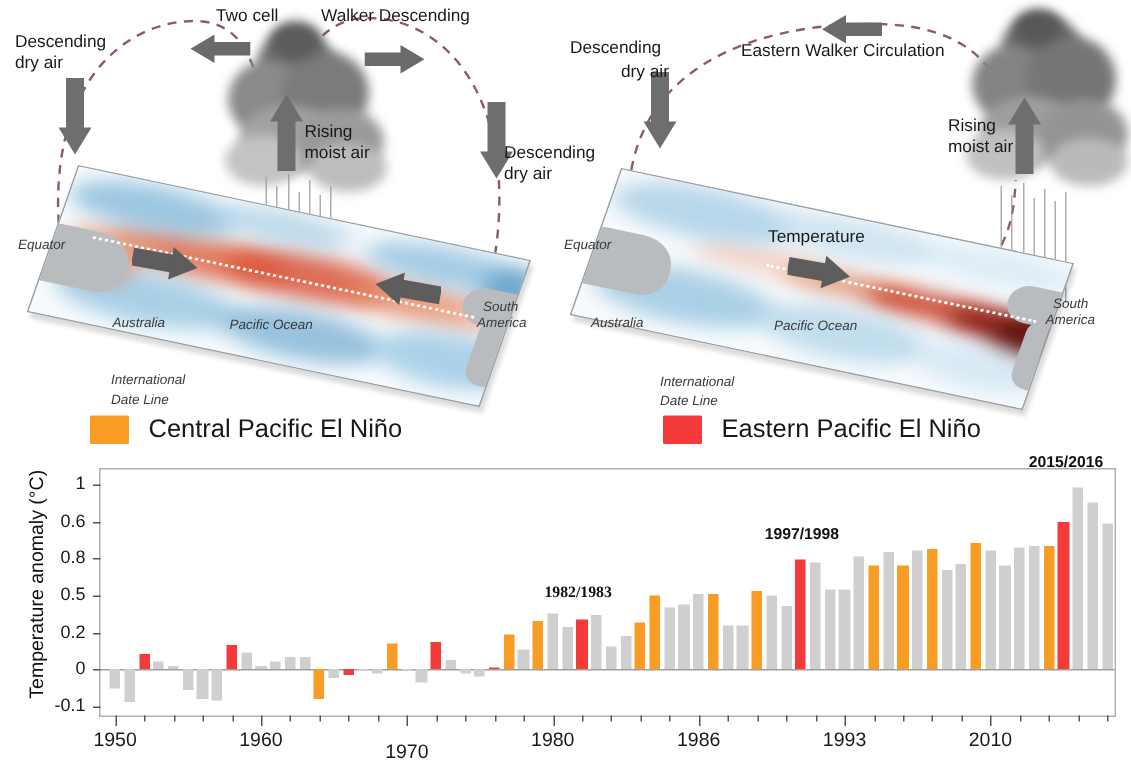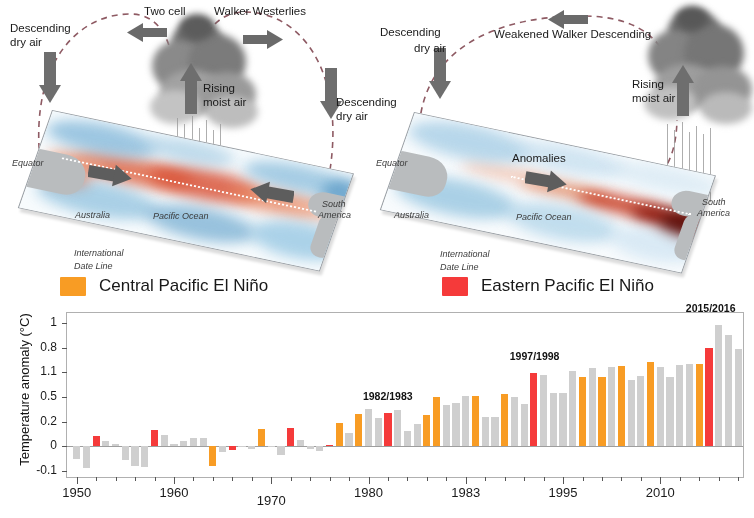--- a/index.html
+++ b/index.html
@@ -173,21 +173,21 @@
       </svg>
     </div>
     <div class="arrow-up" style="left:180px;top:62px;">
       <svg width="22" height="52">
         <rect x="5" y="16" width="12" height="36" fill="#6e6e6e"></rect>
         <polygon points="0,19 11,1 22,19" fill="#6e6e6e"></polygon>
       </svg>
     </div>
 
     <div class="lbl lbl-blk" style="left:144px;top:5px;">Two cell</div>
-    <div class="lbl lbl-blk" style="left:214px;top:5px;">Walker Westerlies</div>
+    <div class="lbl lbl-blk" style="left:214px;top:5px;">Walker Descending</div>
     <div class="lbl lbl-blk" style="left:10px;top:22px;">Descending</div>
     <div class="lbl lbl-blk" style="left:10px;top:36px;">dry air</div>
     <div class="lbl lbl-blk" style="left:336px;top:96px;">Descending</div>
     <div class="lbl lbl-blk" style="left:336px;top:110px;">dry air</div>
     <div class="lbl lbl-blk" style="left:203px;top:82px;">Rising</div>
     <div class="lbl lbl-blk" style="left:203px;top:96px;">moist air</div>
     <div class="lbl lbl-ital" style="left:12px;top:158px;">Equator</div>
     <div class="lbl lbl-ital" style="left:75px;top:210px;">Australia</div>
     <div class="lbl lbl-ital" style="left:153px;top:211px;">Pacific Ocean</div>
     <div class="lbl lbl-ital" style="left:322px;top:199px;">South</div>
@@ -268,26 +268,26 @@
         <polygon points="0,33 11,51 22,33" fill="#6e6e6e"></polygon>
       </svg>
     </div>
     <div class="arrow-up" style="left:300px;top:64px;">
       <svg width="22" height="52">
         <rect x="5" y="16" width="12" height="36" fill="#6e6e6e"></rect>
         <polygon points="0,19 11,1 22,19" fill="#6e6e6e"></polygon>
       </svg>
     </div>
 
-    <div class="lbl lbl-blk" style="left:122px;top:28px;">Weakened Walker Descending</div>
+    <div class="lbl lbl-blk" style="left:122px;top:28px;">Eastern Walker Circulation</div>
     <div class="lbl lbl-blk" style="left:8px;top:26px;">Descending</div>
     <div class="lbl lbl-blk" style="left:42px;top:42px;">dry air</div>
     <div class="lbl lbl-blk" style="left:260px;top:78px;">Rising</div>
     <div class="lbl lbl-blk" style="left:260px;top:92px;">moist air</div>
-    <div class="lbl lbl-blk" style="left:140px;top:152px;">Anomalies</div>
+    <div class="lbl lbl-blk" style="left:140px;top:152px;">Temperature</div>
     <div class="lbl lbl-ital" style="left:4px;top:158px;">Equator</div>
     <div class="lbl lbl-ital" style="left:22px;top:210px;">Australia</div>
     <div class="lbl lbl-ital" style="left:144px;top:212px;">Pacific Ocean</div>
     <div class="lbl lbl-ital" style="left:330px;top:197px;">South</div>
     <div class="lbl lbl-ital" style="left:325px;top:208px;">America</div>
     <div class="lbl lbl-ital" style="left:68px;top:249px;">International</div>
     <div class="lbl lbl-ital" style="left:68px;top:262px;">Date Line</div>
   </div>
 </div>
 
@@ -308,23 +308,23 @@
     <div id="zeroline" style="top: 133.173px;"></div>
   <div class="ytmark" style="top: 157.835px;"></div>
       <div class="ytlabel" style="left: -50px; top: 149.835px;">-0.1</div>
       <div class="ytmark" style="top: 133.173px;"></div>
       <div class="ytlabel" style="left: -50px; top: 125.173px;">0</div>
       <div class="ytmark" style="top: 108.511px;"></div>
       <div class="ytlabel" style="left: -50px; top: 100.511px;">0.2</div>
       <div class="ytmark" style="top: 83.8496px;"></div>
       <div class="ytlabel" style="left: -50px; top: 75.8496px;">0.5</div>
       <div class="ytmark" style="top: 59.188px;"></div>
-      <div class="ytlabel" style="left: -50px; top: 51.188px;">1.1</div>
+      <div class="ytlabel" style="left: -50px; top: 51.188px;">0.8</div>
       <div class="ytmark" style="top: 34.5263px;"></div>
-      <div class="ytlabel" style="left: -50px; top: 26.5263px;">0.8</div>
+      <div class="ytlabel" style="left: -50px; top: 26.5263px;">0.6</div>
       <div class="ytmark" style="top: 9.86466px;"></div>
       <div class="ytlabel" style="left: -50px; top: 1.86466px;">1</div>
       <div class="xtmark" style="left: 9.72662px; height: 7px;"></div>
       <div class="xtmark" style="left: 29.1799px; height: 4px;"></div>
       <div class="xtmark" style="left: 48.6331px; height: 4px;"></div>
       <div class="xtmark" style="left: 68.0863px; height: 4px;"></div>
       <div class="xtmark" style="left: 87.5396px; height: 4px;"></div>
       <div class="xtmark" style="left: 106.993px; height: 7px;"></div>
       <div class="xtmark" style="left: 126.446px; height: 4px;"></div>
       <div class="xtmark" style="left: 145.899px; height: 4px;"></div>
@@ -352,22 +352,22 @@
       <div class="xtmark" style="left: 573.871px; height: 4px;"></div>
       <div class="xtmark" style="left: 593.324px; height: 7px;"></div>
       <div class="xtmark" style="left: 612.777px; height: 4px;"></div>
       <div class="xtmark" style="left: 632.23px; height: 4px;"></div>
       <div class="xtmark" style="left: 651.683px; height: 4px;"></div>
       <div class="xtmark" style="left: 671.137px; height: 4px;"></div>
       <div class="xtlabel" style="left: -20.2734px; top: 172px;">1950</div>
       <div class="xtlabel" style="left: 76.9928px; top: 172px;">1960</div>
       <div class="xtlabel" style="left: 174.259px; top: 180px;">1970</div>
       <div class="xtlabel" style="left: 271.525px; top: 172px;">1980</div>
-      <div class="xtlabel" style="left: 368.791px; top: 172px;">1983</div>
-      <div class="xtlabel" style="left: 466.058px; top: 172px;">1995</div>
+      <div class="xtlabel" style="left: 368.791px; top: 172px;">1986</div>
+      <div class="xtlabel" style="left: 466.058px; top: 172px;">1993</div>
       <div class="xtlabel" style="left: 563.324px; top: 172px;">2010</div>
       <div class="bar" style="left: 6.12777px; width: 7.1977px; top: 133.173px; height: 12.3308px; background: rgb(207, 207, 207);"></div>
       <div class="bar" style="left: 15.8544px; width: 7.1977px; top: 133.173px; height: 22.1955px; background: rgb(207, 207, 207);"></div>
       <div class="bar" style="left: 25.581px; width: 7.1977px; top: 123.308px; height: 9.86466px; background: rgb(245, 58, 58);"></div>
       <div class="bar" style="left: 35.3076px; width: 7.1977px; top: 128.241px; height: 4.93233px; background: rgb(207, 207, 207);"></div>
       <div class="bar" style="left: 45.0342px; width: 7.1977px; top: 130.707px; height: 2.46617px; background: rgb(207, 207, 207);"></div>
       <div class="bar" style="left: 54.7609px; width: 7.1977px; top: 133.173px; height: 13.5639px; background: rgb(207, 207, 207);"></div>
       <div class="bar" style="left: 64.4875px; width: 7.1977px; top: 133.173px; height: 19.7293px; background: rgb(207, 207, 207);"></div>
       <div class="bar" style="left: 74.2141px; width: 7.1977px; top: 133.173px; height: 20.9624px; background: rgb(207, 207, 207);"></div>
       <div class="bar" style="left: 83.9407px; width: 7.1977px; top: 117.143px; height: 16.0301px; background: rgb(245, 58, 58);"></div>
@@ -424,17 +424,17 @@
       <div class="bar" style="left: 579.998px; width: 7.1977px; top: 49.3233px; height: 83.8496px; background: rgb(248, 156, 36);"></div>
       <div class="bar" style="left: 589.725px; width: 7.1977px; top: 54.2556px; height: 78.9173px; background: rgb(207, 207, 207);"></div>
       <div class="bar" style="left: 599.452px; width: 7.1977px; top: 64.1203px; height: 69.0526px; background: rgb(207, 207, 207);"></div>
       <div class="bar" style="left: 609.178px; width: 7.1977px; top: 51.7895px; height: 81.3835px; background: rgb(207, 207, 207);"></div>
       <div class="bar" style="left: 618.905px; width: 7.1977px; top: 50.5564px; height: 82.6165px; background: rgb(207, 207, 207);"></div>
       <div class="bar" style="left: 628.631px; width: 7.1977px; top: 50.5564px; height: 82.6165px; background: rgb(248, 156, 36);"></div>
       <div class="bar" style="left: 638.358px; width: 7.1977px; top: 34.5263px; height: 98.6466px; background: rgb(245, 58, 58);"></div>
       <div class="bar" style="left: 648.085px; width: 7.1977px; top: 12.3308px; height: 120.842px; background: rgb(207, 207, 207);"></div>
       <div class="bar" style="left: 657.811px; width: 7.1977px; top: 22.1955px; height: 110.977px; background: rgb(207, 207, 207);"></div>
       <div class="bar" style="left: 667.538px; width: 7.1977px; top: 35.7594px; height: 97.4135px; background: rgb(207, 207, 207);"></div>
-      <div class="ann" style="left: 295.924px; top: 76.8647px;">1982/1983</div>
+      <div class="ann" style="left: 295.924px; top: 76.8647px; font-family: Liberation Serif, serif;">1982/1983</div>
       <div class="ann" style="left: 442.796px; top: 37.406px;">1997/1998</div>
       <div class="ann" style="left: 618.847px; top: -10.6842px;">2015/2016</div>
     </div>
 </div>
 
 </body></html>

